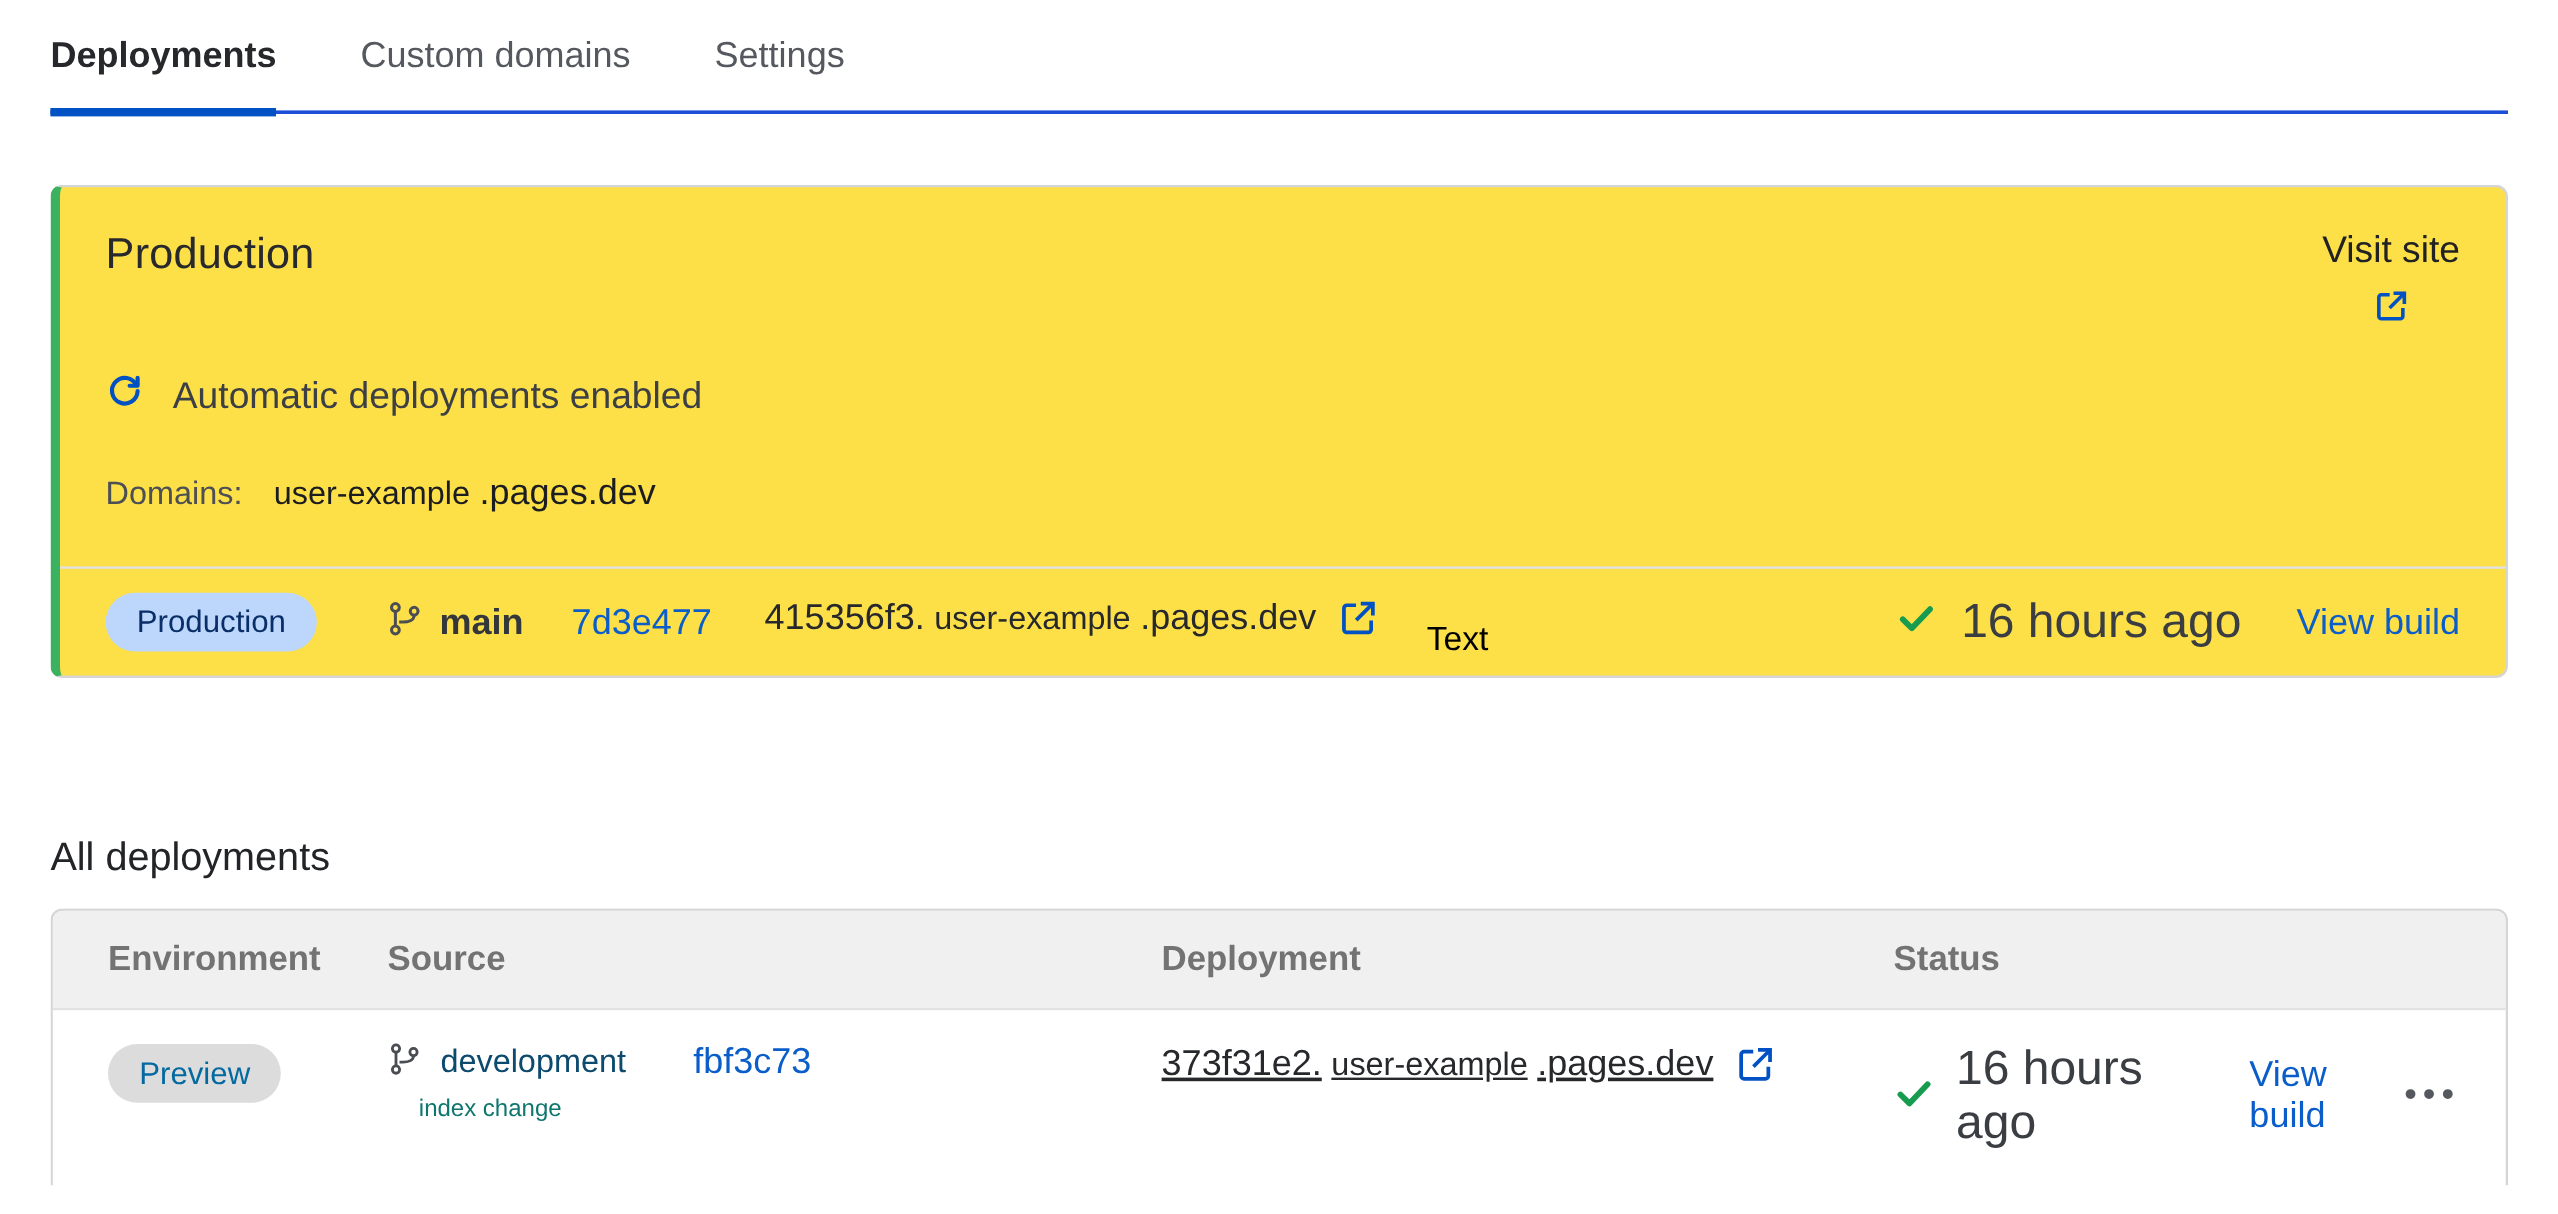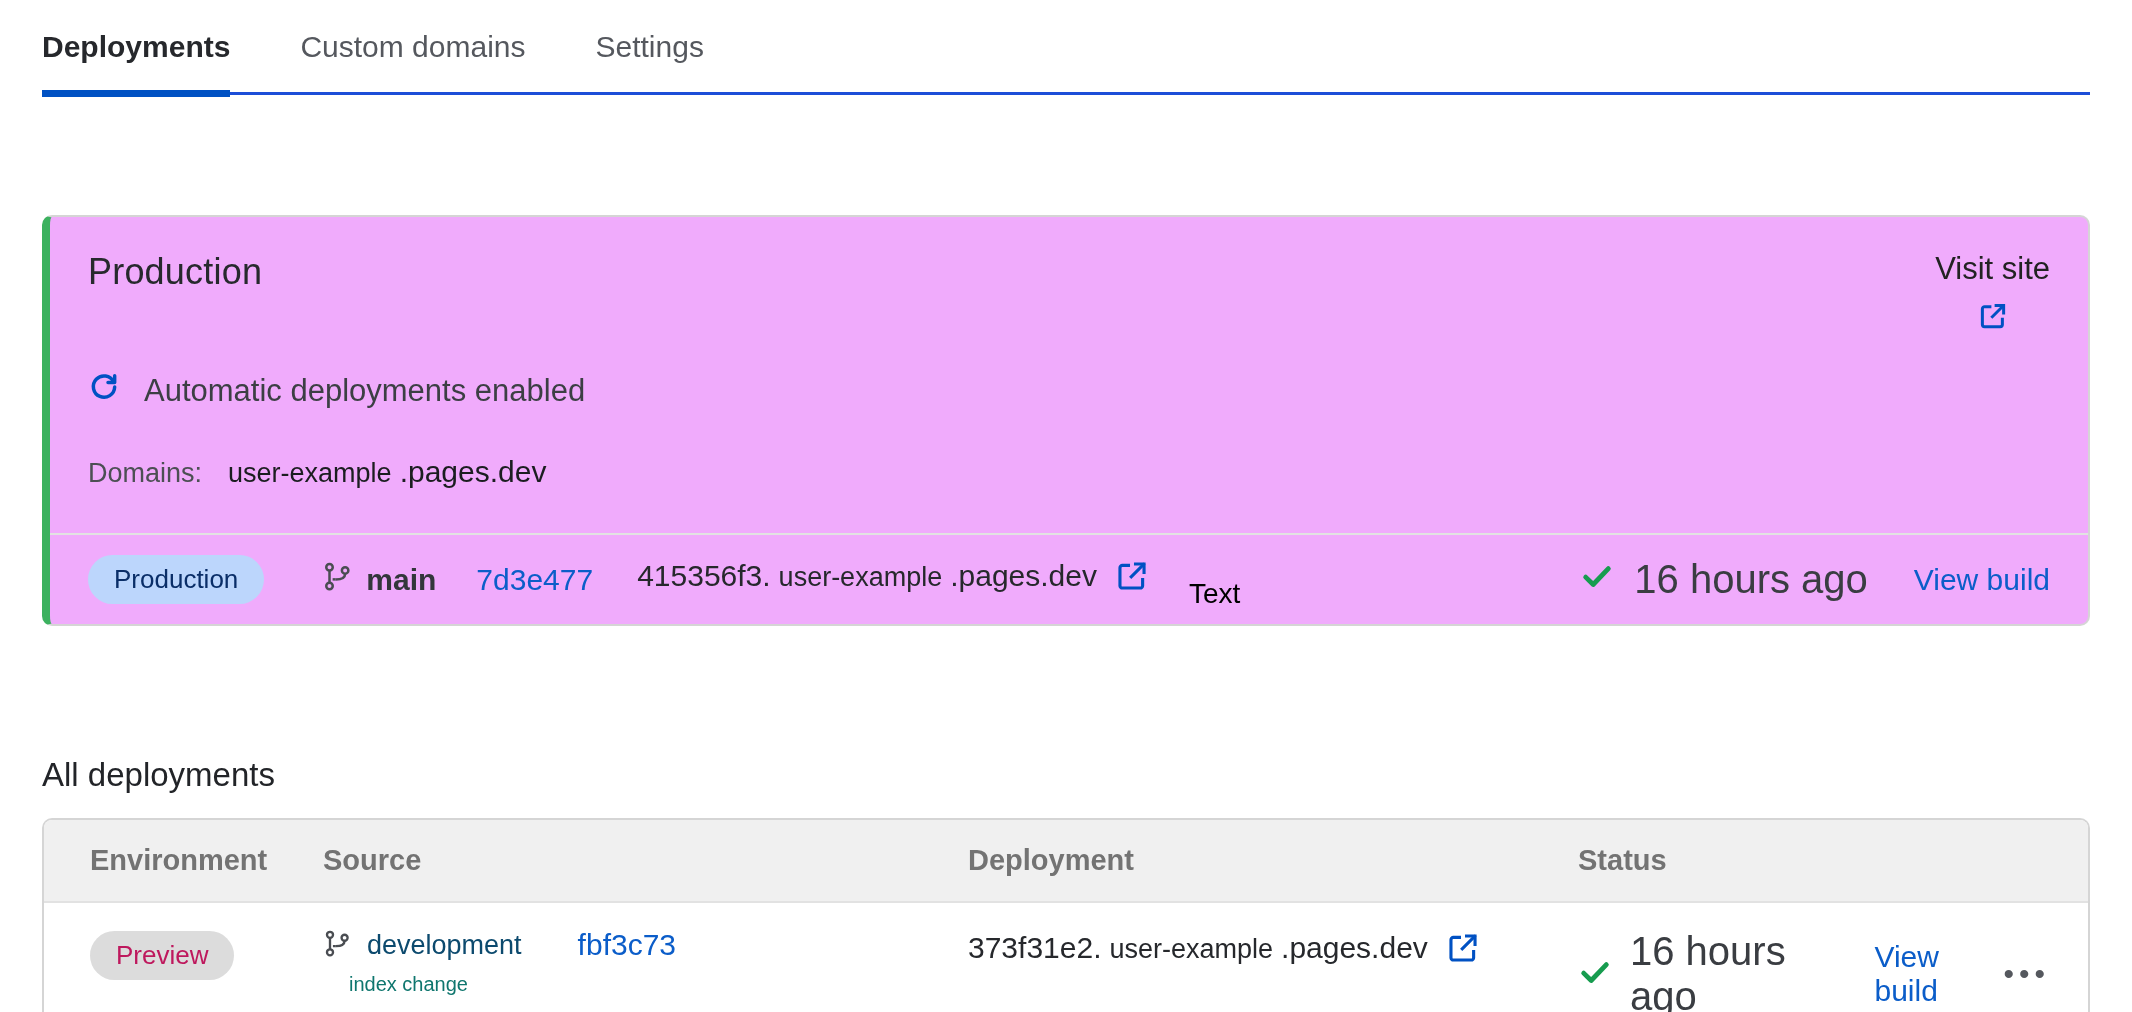--- a/index.html
+++ b/index.html
@@ -18,37 +18,37 @@
     font-family:"Liberation Sans", sans-serif;color:var(--text-body);}
   .page{padding:0 42px;}
 
   
   .tabbar{display:flex;gap:70px;border-bottom:3px solid #1d4ed8;}
   .tab{position:relative;padding:30px 0 28px;font-size:30px;color:var(--text-gray);cursor:pointer;}
   .tab.active{font-weight:bold;color:#26282c;}
   .tab.active::after{content:"";position:absolute;left:0;right:0;bottom:-5px;height:7px;background:var(--blue);}
 
   
-  .card{margin-top:120px;border:2px solid var(--border);border-left:8px solid var(--green-border);
-        border-radius:10px;background:#f0abfc;}
+  .card{margin-top:59px;border:2px solid var(--border);border-left:8px solid var(--green-border);
+        border-radius:10px;background:#fde047;}
   .card-top{padding:34px 38px 0 38px;}
   .card-title-row{display:flex;justify-content:space-between;align-items:flex-start;}
   .card-title{font-size:36px;color:var(--text-dark);letter-spacing:.2px;}
   .visit-site{display:flex;align-items:center;gap:14px;font-size:31px;color:#222;cursor:pointer;flex-direction:column;}
   .visit-site svg{display:block;}
   .auto-line{display:flex;align-items:center;gap:24px;margin-top:40px;font-size:31px;color:var(--text-body);}
   .domains-line{display:flex;align-items:baseline;gap:26px;margin-top:44px;}
   .domains-label{font-size:27px;color:#4c4f54;}
   .domain-value{font-size:30px;color:#1b1d20;display:flex;align-items:baseline;gap:8px;}
   .redacted{font-size:27px;}
   .card-divider{border-top:2px solid var(--divider);margin-top:44px;}
   .prod-row{display:flex;align-items:center;padding:20px 38px;min-height:86px;font-size:30px;}
   .badge{display:inline-block;border-radius:999px;padding:9px 26px;font-size:26px;white-space:nowrap;}
   .badge.production{background:#bcd6fc;color:#0a2e68;}
-  .badge.preview{background:#dcdcdc;color:#be185d;}
+  .badge.preview{background:#dcdcdc;color:#0369a1;}
   .branch{display:flex;align-items:center;gap:14px;margin-left:58px;}
   .branch-name{font-weight:bold;color:#33363b;}
   .commit-link{color:var(--link);margin-left:40px;cursor:pointer;}
   .deploy-url{display:flex;align-items:baseline;gap:8px;margin-left:44px;color:#26282c;}
   .deploy-url .ext{align-self:center;margin-left:10px;cursor:pointer;}
   .annotation{font-size:28px;color:#000;margin-left:40px;transform:translateY(14px);}
   .status-group{margin-left:auto;display:flex;align-items:center;gap:20px;}
   .time{font-size:40px;color:#3a3d42;}
   .view-build{color:var(--link);font-size:30px;margin-left:26px;cursor:pointer;}
 
@@ -57,21 +57,21 @@
   .table{margin-top:24px;border:2px solid var(--border);border-bottom:none;border-radius:10px 10px 0 0;overflow:hidden;}
   .t-grid{display:grid;grid-template-columns:233px 645px 610px 1fr;padding-left:46px;}
   .t-head{background:#f0f0f0;border-bottom:2px solid var(--divider);}
   .t-head .th{font-size:29px;font-weight:bold;color:#737373;padding:24px 0;}
   .t-row{background:#fff;align-items:start;padding-top:24px;padding-bottom:30px;}
   .cell-env{padding-top:4px;}
   .cell-src .line1{display:flex;align-items:center;gap:16px;}
   .cell-src .branch-sm{font-size:27px;color:#0c4a6e;}
   .cell-src .commit-link{font-size:30px;}
   .cell-src .line2{font-size:20px;color:#0f766e;margin-top:10px;margin-left:26px;}
-  .cell-dep{display:flex;align-items:baseline;gap:8px;font-size:30px;color:#26282c;padding-top:4px;}
+  .cell-dep{display:flex;align-items:baseline;gap:8px;font-size:30px;color:#26282c;padding-top:4px;text-decoration:underline;}
   .cell-dep .ext{align-self:center;margin-left:10px;cursor:pointer;}
   .cell-status{display:flex;align-items:center;justify-content:space-between;padding-right:38px;padding-top:2px;}
   .check-time{display:flex;align-items:center;gap:18px;}
   .ellipsis{font-size:30px;color:#55585e;letter-spacing:5px;cursor:pointer;}
 </style>
 </head>
 <body>
 
 <div class="page">
 

